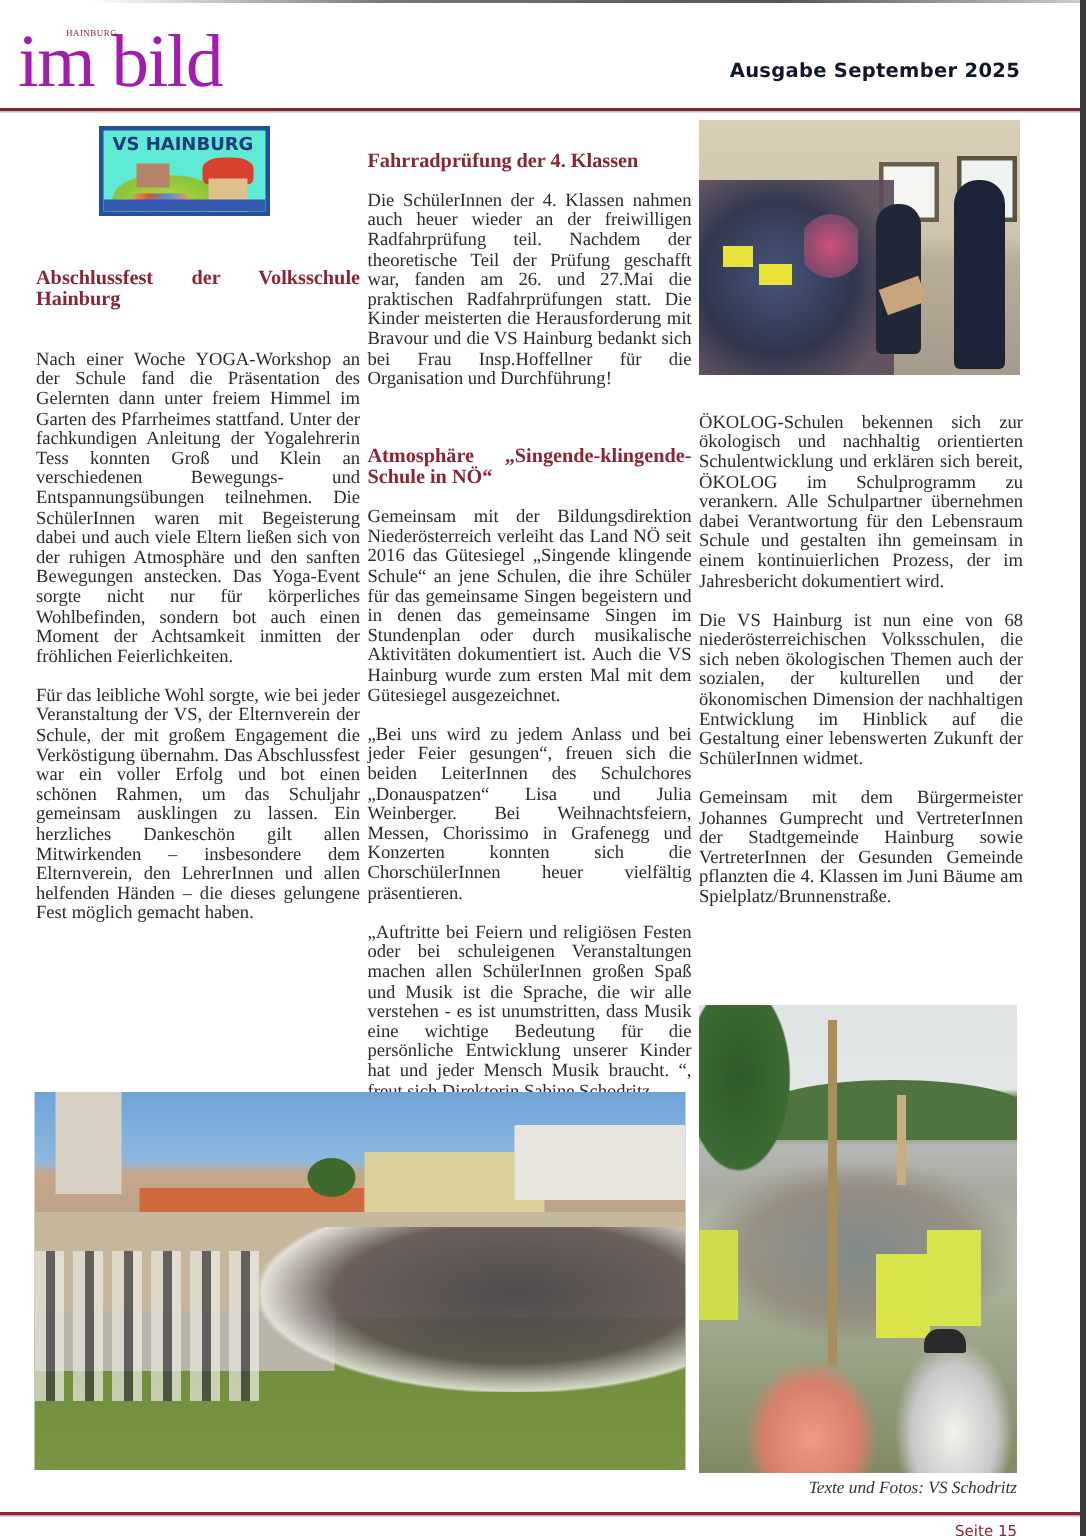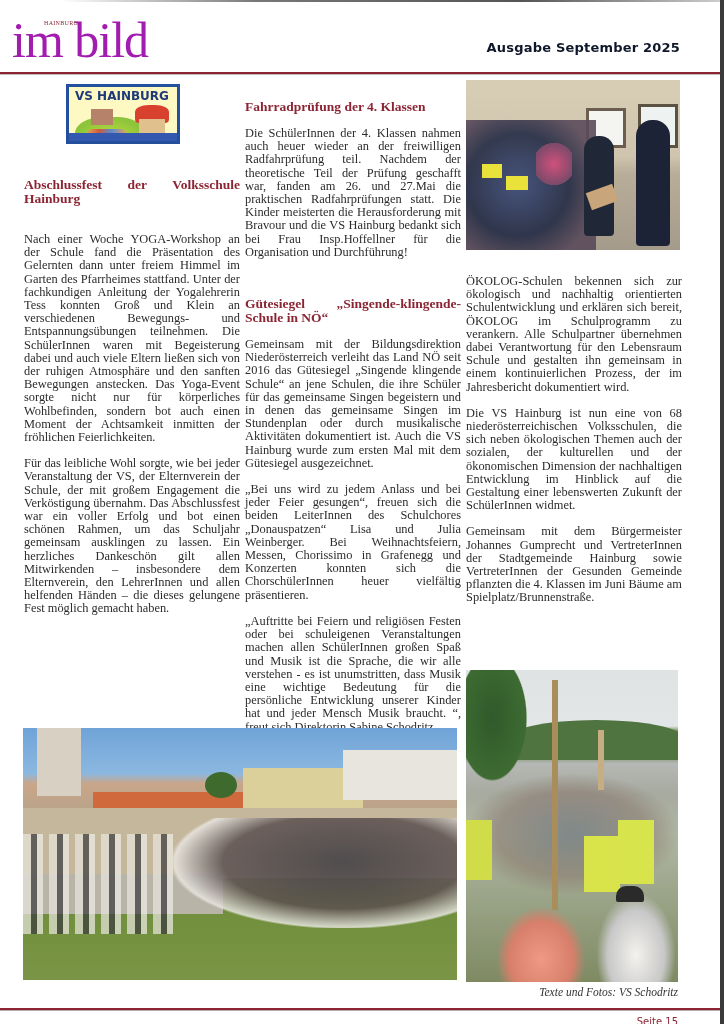--- a/index.html
+++ b/index.html
@@ -22,21 +22,21 @@
   .col-1 { left: 24px; width: 216px; }
   .col-2 { left: 245px; width: 216px; }
   .col-3 { left: 466px; width: 216px; }
 
   h2.headline { font-family: "Liberation Serif", serif; font-weight: bold; color: #8b2433; font-size: 13.5px; line-height: 14px; text-align: justify; text-align-last: left; margin-top: 20px; }
   p.body { font-size: 12.4px; line-height: 13.2px; text-align: justify; hyphens: manual; color: #2b2b2b; }
   .gap { height: 13px; }
 
   
   .logo-box { position: relative; width: 114px; height: 60px; margin: 4px 0 0 42px; background: #244f9c; padding: 3px; }
-  .logo-inner { position: relative; width: 100%; height: 100%; background: #fef9c3; overflow: hidden; }
+  .logo-inner { position: relative; width: 100%; height: 100%; background: #5eead4; overflow: hidden; }
   .logo-text { position: absolute; left: 6px; top: 2px; font-family: "DejaVu Sans", sans-serif; font-weight: bold; font-size: 12px; color: #1e3a7a; letter-spacing: 0px; }
   .logo-hill { position: absolute; left: 6px; top: 30px; width: 70px; height: 40px; background: radial-gradient(ellipse at 50% 60%, #c6e03a, #8cc43c 70%); border-radius: 40% 40% 0 0; }
   .logo-tower { position: absolute; left: 22px; top: 22px; width: 22px; height: 16px; background: #b7826a; }
   .logo-house { position: absolute; left: 70px; top: 32px; width: 26px; height: 24px; background: #e0c18e; }
   .logo-roof { position: absolute; left: 66px; top: 18px; width: 34px; height: 18px; background: #d9412f; border-radius: 40% 40% 4px 4px; }
   .logo-kids { position: absolute; left: 18px; top: 42px; width: 40px; height: 12px; background: linear-gradient(90deg, #e8a05a, #d15a3a 30%, #5a8ad0 60%, #e8a05a); border-radius: 6px; }
   .logo-blue { position: absolute; left: 0; bottom: 0; width: 100%; height: 8px; background: #3457b0; }
 
   
   .photo { position: absolute; overflow: hidden; }
@@ -116,21 +116,21 @@
   <p class="body">Nach einer Woche YOGA-Workshop an der Schule fand die Präsentation des Gelernten dann unter freiem Himmel im Garten des Pfarrheimes stattfand. Unter der fachkundigen Anleitung der Yogalehrerin Tess konnten Groß und Klein an verschiedenen Bewegungs- und Entspannungsübungen teilnehmen. Die SchülerInnen waren mit Begeisterung dabei und auch viele Eltern ließen sich von der ruhigen Atmosphäre und den sanften Bewegungen anstecken. Das Yoga-Event sorgte nicht nur für körperliches Wohlbefinden, sondern bot auch einen Moment der Achtsamkeit inmitten der fröhlichen Feierlichkeiten.</p>
   <div class="gap"></div>
   <p class="body">Für das leibliche Wohl sorgte, wie bei jeder Veranstaltung der VS, der Elternverein der Schule, der mit großem Engagement die Verköstigung übernahm. Das Abschlussfest war ein voller Erfolg und bot einen schönen Rahmen, um das Schuljahr gemeinsam ausklingen zu lassen. Ein herzliches Dankeschön gilt allen Mitwirkenden – insbesondere dem Elternverein, den LehrerInnen und allen helfenden Händen – die dieses gelungene Fest möglich gemacht haben.</p>
 </div>
 
 <div class="col col-2">
   <h2 class="headline">Fahrradprüfung der 4. Klassen</h2>
   <div style="height:13px"></div>
   <p class="body">Die SchülerInnen der 4. Klassen nahmen auch heuer wieder an der freiwilligen Radfahrprüfung teil. Nachdem der theoretische Teil der Prüfung geschafft war, fanden am 26. und 27.Mai die praktischen Radfahrprüfungen statt. Die Kinder meisterten die Herausforderung mit Bravour und die VS Hainburg bedankt sich bei Frau Insp.Hoffellner für die Organisation und Durchführung!</p>
   <div style="height:18px"></div>
-  <h2 class="headline">Gütesiegel „Singende-klingende-Schule in NÖ“</h2>
+  <h2 class="headline">Atmosphäre „Singende-klingende-Schule in NÖ“</h2>
   <div style="height:13px"></div>
   <p class="body">Gemeinsam mit der Bildungsdirektion Niederösterreich verleiht das Land NÖ seit 2016 das Gütesiegel „Singende klingende Schule“ an jene Schulen, die ihre Schüler für das gemeinsame Singen begeistern und in denen das gemeinsame Singen im Stundenplan oder durch musikalische Aktivitäten dokumentiert ist. Auch die VS Hainburg wurde zum ersten Mal mit dem Gütesiegel ausgezeichnet.</p>
   <div class="gap"></div>
   <p class="body">„Bei uns wird zu jedem Anlass und bei jeder Feier gesungen“, freuen sich die beiden LeiterInnen des Schulchores „Donauspatzen“ Lisa und Julia Weinberger. Bei Weihnachtsfeiern, Messen, Chorissimo in Grafenegg und Konzerten konnten sich die ChorschülerInnen heuer vielfältig präsentieren.</p>
   <div class="gap"></div>
   <p class="body">„Auftritte bei Feiern und religiösen Festen oder bei schuleigenen Veranstaltungen machen allen SchülerInnen großen Spaß und Musik ist die Sprache, die wir alle verstehen - es ist unumstritten, dass Musik eine wichtige Bedeutung für die persönliche Entwicklung unserer Kinder hat und jeder Mensch Musik braucht. “, freut sich Direktorin Sabine Schodritz.</p>
 </div>
 
 <div class="col col-3" style="top:262px;">
   <div style="height:13px"></div>

